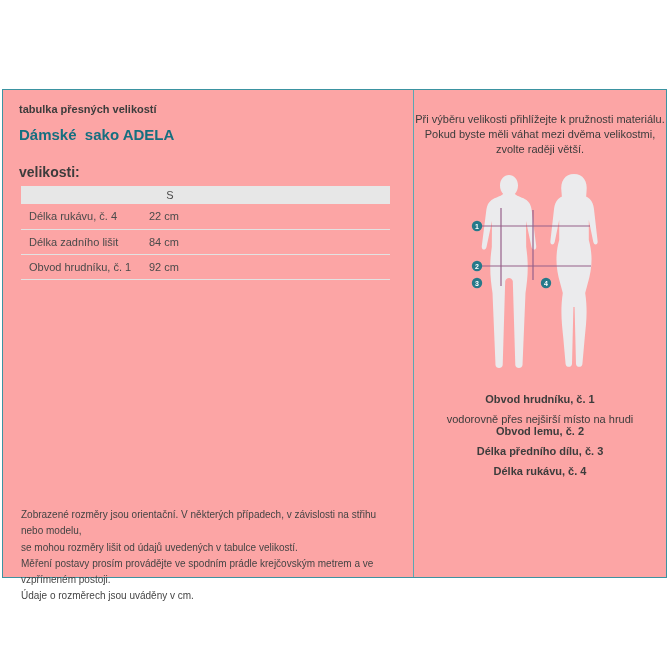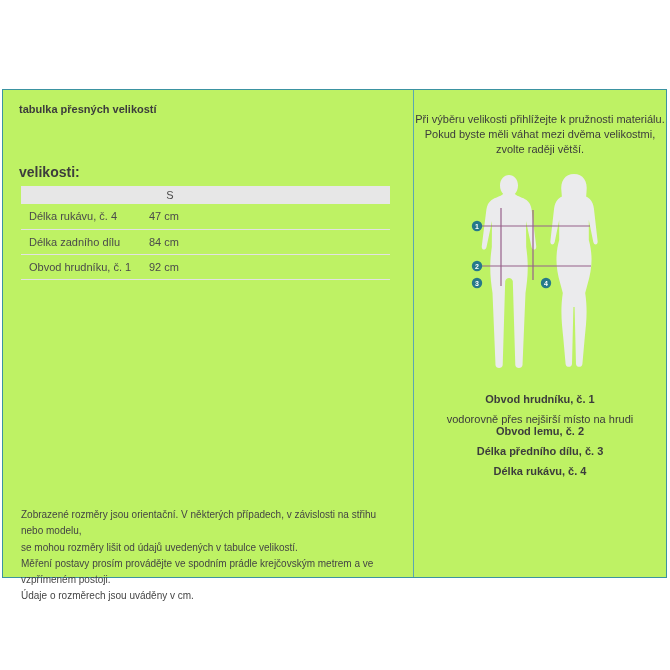--- a/index.html
+++ b/index.html
@@ -7,21 +7,21 @@
     width: 670px; height: 670px;
     background: #ffffff;
     font-family: "Liberation Sans", "DejaVu Sans", sans-serif;
     color: #3c3c3c;
   }
   .frame {
     position: absolute;
     left: 2px; top: 89px;
     width: 665px; height: 489px;
     border: 1px solid #3b93a1;
-    background: #bef264;
+    background: #fca5a5;
   }
   .left-panel {
     position: absolute;
     left: 0; top: 0; bottom: 0;
     width: 410px;
   }
   .right-panel {
     position: absolute;
     left: 410px; top: 0; bottom: 0;
     right: 0;
@@ -85,38 +85,39 @@
   .legend-label { font-weight: bold; margin-bottom: 8px; }
   .legend-sub   { font-weight: normal; }
 </style>
 </head>
 <body>
 
 <div class="frame">
 
   <div class="left-panel">
     <div class="subtitle">tabulka přesných velikostí</div>
+    <div class="title">Dámské  sako ADELA</div>
     <div class="sizes-label">velikosti:</div>
 
     <table class="size-table">
       <thead>
         <tr>
           <th class="col-label"></th>
           <th class="col-size">S</th>
           <th></th>
         </tr>
       </thead>
       <tbody>
         <tr>
           <td class="cell-label">Délka rukávu, č. 4</td>
-          <td class="cell-value">47 cm</td>
+          <td class="cell-value">22 cm</td>
           <td></td>
         </tr>
         <tr>
-          <td class="cell-label">Délka zadního dílu</td>
+          <td class="cell-label">Délka zadního lišit</td>
           <td class="cell-value">84 cm</td>
           <td></td>
         </tr>
         <tr>
           <td class="cell-label">Obvod hrudníku, č. 1</td>
           <td class="cell-value">92 cm</td>
           <td></td>
         </tr>
       </tbody>
     </table>

